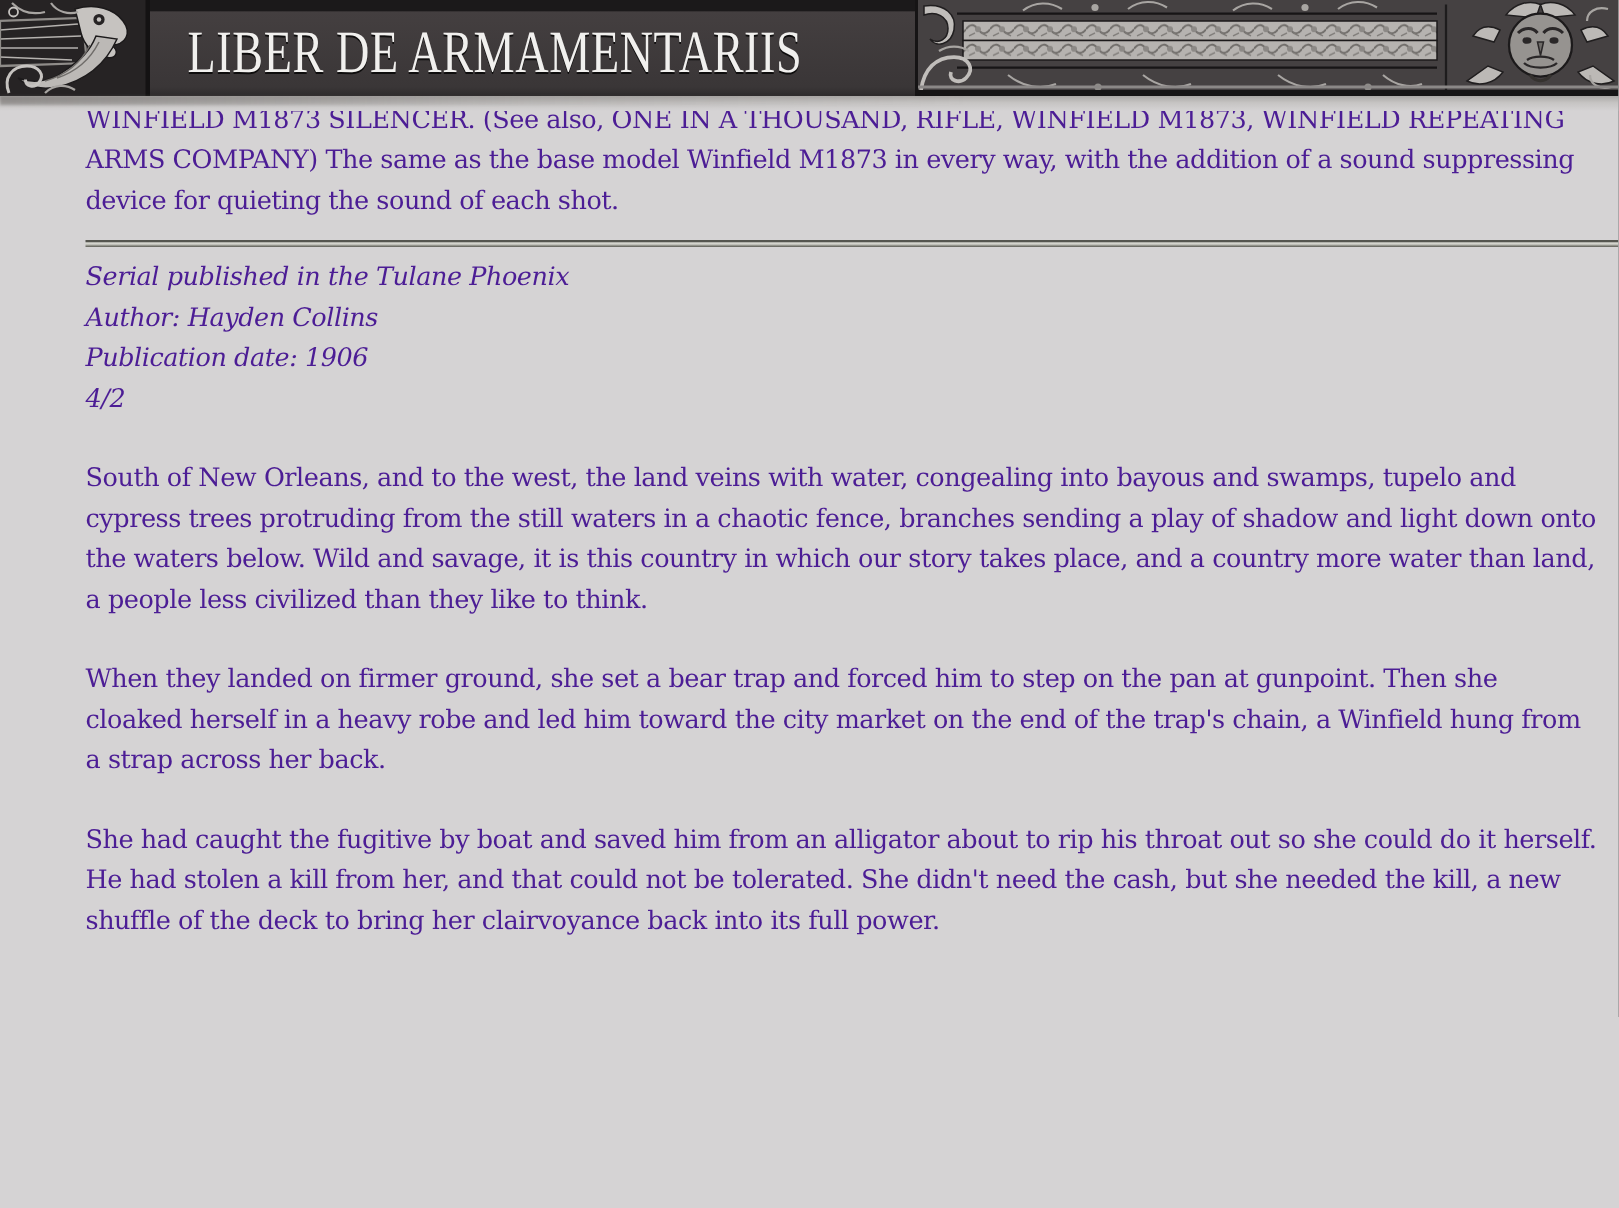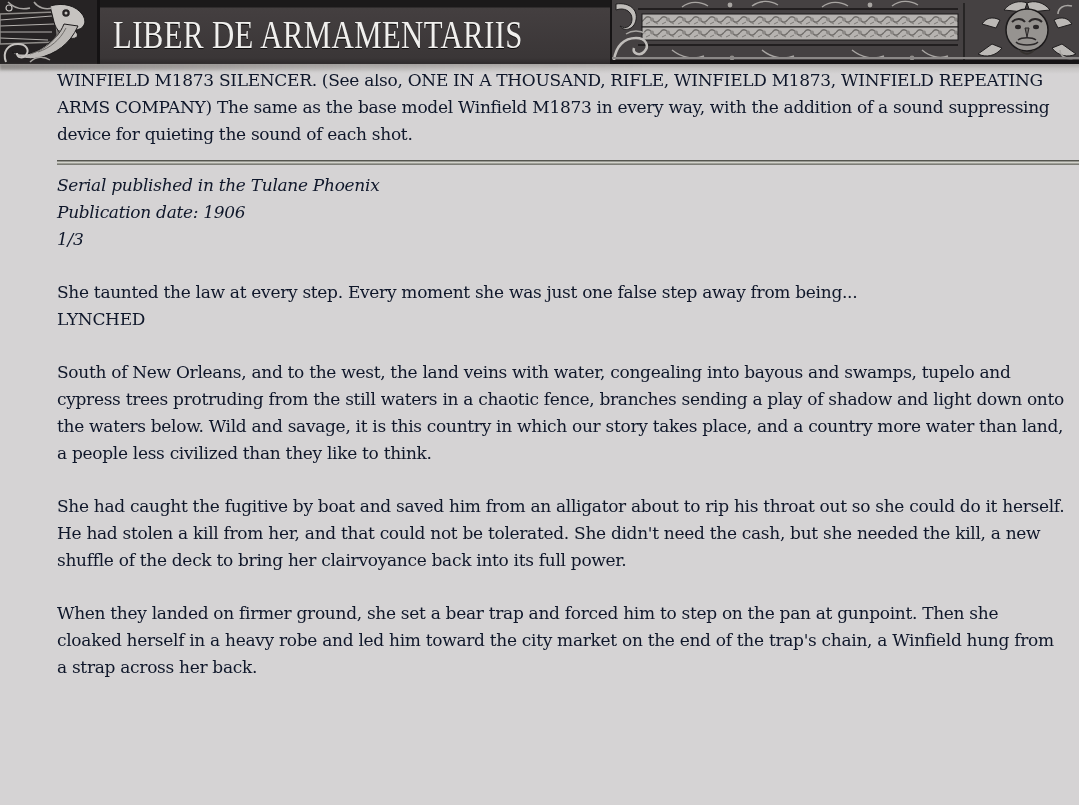--- a/index.html
+++ b/index.html
@@ -15,20 +15,21 @@
     position:absolute;top:0;left:0;width:1079px;height:64px;
     background:#1d1b1c;
   }
   .ornament-left{position:absolute;top:0;left:0;width:100px;height:64px;display:block;}
   .title-plate{
     position:absolute;top:0;left:100px;width:512px;height:64px;
     background:linear-gradient(180deg,#1b191a 0,#1b191a 7px,#443f40 8px,#3a3637 58px,#2e2b2c 64px);
     box-sizing:border-box;
     display:flex;align-items:center;
     border-right:2px solid #161415;
+    padding-left:12px;
   }
   .title-plate .title{
     display:inline-block;
     margin-left:13px;
     padding-top:6px;
     color:#f1f0ee;
     font-family:"Liberation Serif","DejaVu Serif",serif;
     font-size:40px;
     line-height:1;
     white-space:nowrap;
@@ -46,21 +47,21 @@
   .banner-shadow::before{
     content:"";position:absolute;left:0;top:0;width:60%;height:60%;
     background:linear-gradient(90deg,rgba(90,86,84,.45),rgba(90,86,84,.12) 55%,transparent);
     filter:blur(1px);
   }
   
   .page{
     position:absolute;top:74px;left:0;right:0;bottom:0;
     padding:0 13px 0 57px;
     overflow:hidden;
-    color:#0f172a;
+    color:#4c1d95;
     font-size:17px;
     line-height:27px;
     letter-spacing:-.3px;
   }
   .page p{white-space:pre-line;}
   .entry{margin:-7px 0 0 0;}
   .rule{
     border:none;height:5px;
     margin:12px -13px 0 0;
     background:linear-gradient(180deg,#55554f 0,#55554f 22%,#d8d8d1 38%,#cfcfc8 55%,#97978f 72%,#6b6b64 88%,rgba(107,107,100,0) 100%);
@@ -174,24 +175,23 @@
   <div class="banner-shadow"></div>
 
   <main class="page">
 
     <p class="entry">WINFIELD M1873 SILENCER. (See also, ONE IN A THOUSAND, RIFLE, WINFIELD M1873, WINFIELD REPEATING ARMS COMPANY) The same as the base model Winfield M1873 in every way, with the addition of a sound suppressing device for quieting the sound of each shot.</p>
 
     <hr class="rule">
 
     <div class="meta">
       <div>Serial published in the Tulane Phoenix</div>
+      <div>Author: Hayden Collins</div>
       <div>Publication date: 1906</div>
-      <div>1/3</div>
+      <div>4/2</div>
     </div>
 
-    <p class="para">She taunted the law at every step. Every moment she was just one false step away from being...
-LYNCHED</p>
     <p class="para">South of New Orleans, and to the west, the land veins with water, congealing into bayous and swamps, tupelo and cypress trees protruding from the still waters in a chaotic fence, branches sending a play of shadow and light down onto the waters below. Wild and savage, it is this country in which our story takes place, and a country more water than land, a people less civilized than they like to think.</p>
+    <p class="para">When they landed on firmer ground, she set a bear trap and forced him to step on the pan at gunpoint. Then she cloaked herself in a heavy robe and led him toward the city market on the end of the trap's chain, a Winfield hung from a strap across her back.</p>
     <p class="para">She had caught the fugitive by boat and saved him from an alligator about to rip his throat out so she could do it herself. He had stolen a kill from her, and that could not be tolerated. She didn't need the cash, but she needed the kill, a new shuffle of the deck to bring her clairvoyance back into its full power.</p>
-    <p class="para">When they landed on firmer ground, she set a bear trap and forced him to step on the pan at gunpoint. Then she cloaked herself in a heavy robe and led him toward the city market on the end of the trap's chain, a Winfield hung from a strap across her back.</p>
 
   </main>
 </div>
 
 </body></html>

